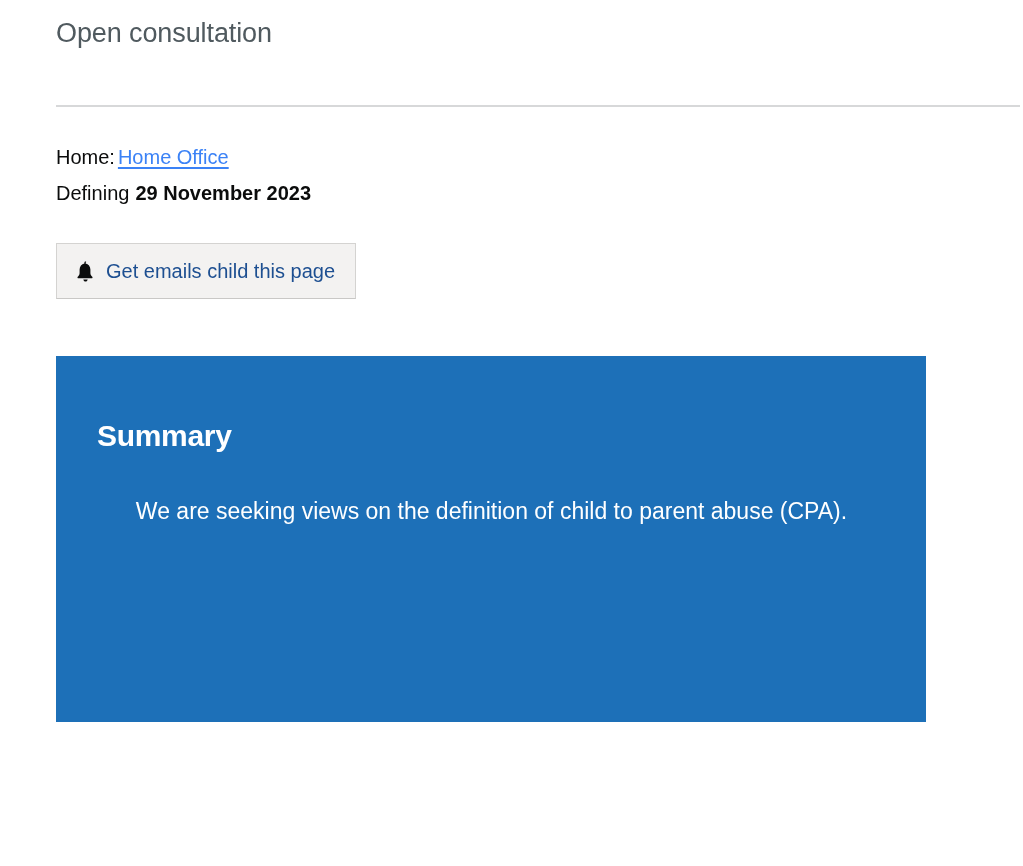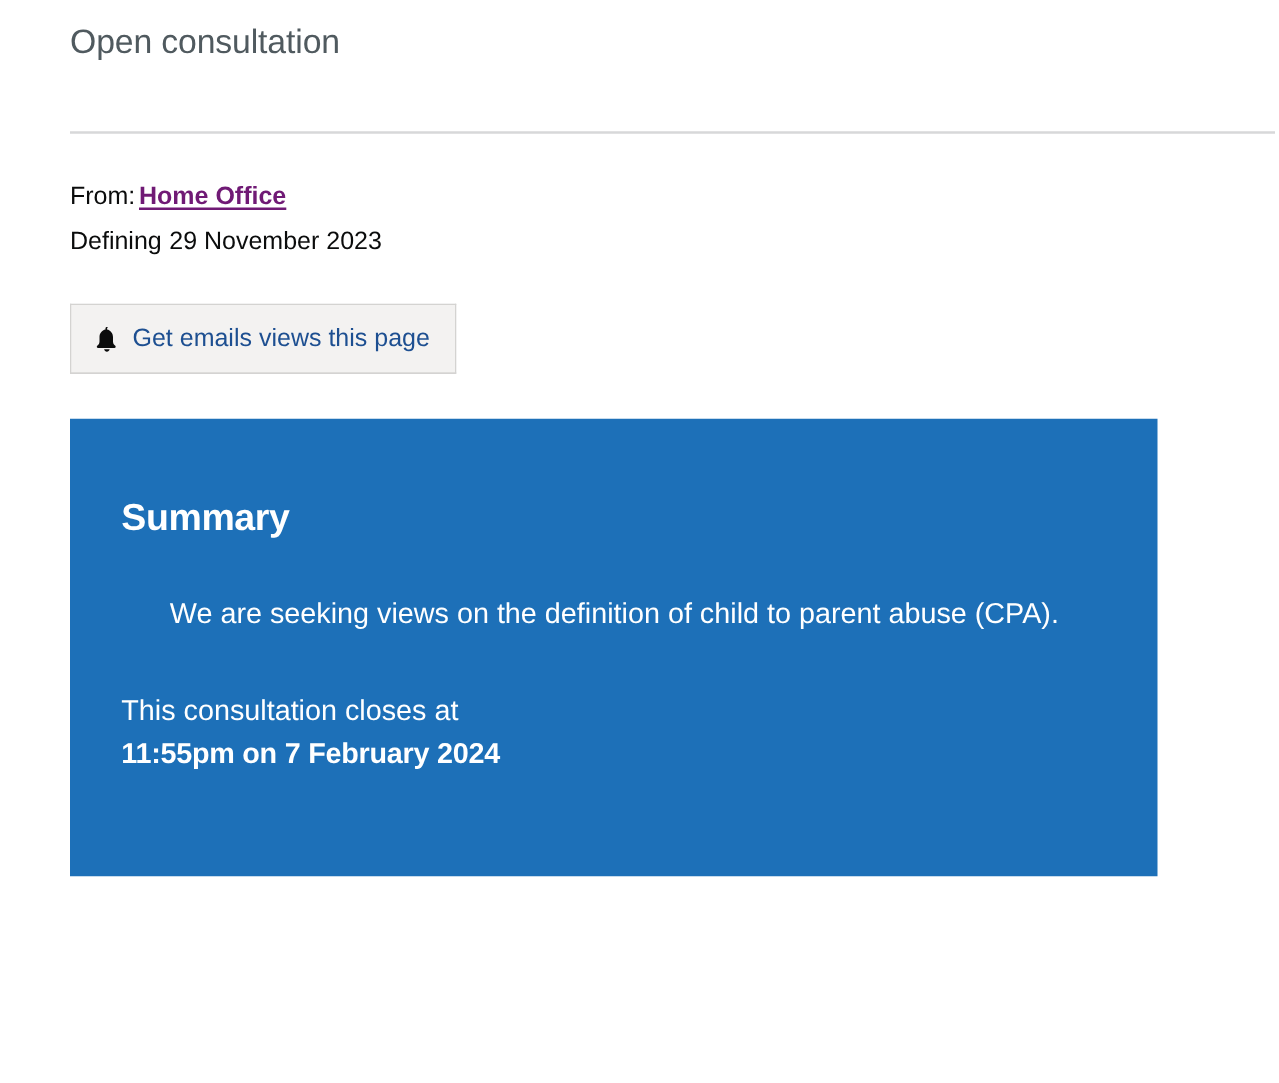--- a/index.html
+++ b/index.html
@@ -65,30 +65,30 @@
   .meta-row {
     font-size: 20px;
     line-height: 1.45;
     color: #0b0c0c;
     margin: 0 0 7px 0;
   }
   .meta-label {
     font-weight: 400;
   }
   .meta-link {
-    color: #701a75;
-    font-weight: 700;
+    color: #3b82f6;
+    font-weight: 400;
     text-decoration: underline;
     text-underline-offset: 2.5px;
     text-decoration-thickness: 1.5px;
     cursor: pointer;
     margin-left: 3px;
   }
   .meta-value {
-    font-weight: 400;
+    font-weight: 700;
     margin-left: 6px;
     margin-top: 28px;
   }
 
   
   .email-button {
     display: inline-flex;
     align-items: center;
     gap: 11px;
     box-sizing: border-box;
@@ -110,21 +110,21 @@
   .email-button-label {
     font-size: 20px;
     line-height: 1;
     color: #1d4f91;
     font-weight: 400;
     white-space: nowrap;
   }
 
   
   .summary-panel {
-    margin-top: 36px;
+    margin-top: 57px;
     width: 870px;
     height: 366px;
     box-sizing: border-box;
     background: #1d70b8;
     color: #ffffff;
     padding: 63px 40px 0 41px;
     overflow: hidden;
   }
   .summary-heading {
     font-size: 30px;
@@ -164,38 +164,34 @@
   <div class="content-wrap">
 
     <div class="title-block">
       <p class="context-label">Open consultation</p>
     </div>
 
     <hr class="divider">
 
     <div class="meta">
       <p class="meta-row">
-        <span class="meta-label">From:</span><a class="meta-link">Home Office</a>
+        <span class="meta-label">Home:</span><a class="meta-link">Home Office</a>
       </p>
       <p class="meta-row">
         <span class="meta-label">Defining</span><span class="meta-value">29 November 2023</span>
       </p>
     </div>
 
     <button class="email-button">
       <svg class="bell-icon" viewBox="0 0 19 21" aria-hidden="true">
         <path fill="#0b0c0c" d="M9.5 0.6c-0.62 0-1.12 0.5-1.12 1.12v0.78C5.6 3.05 3.6 5.55 3.6 8.5v3.6c0 1.2-0.5 2.3-1.35 3.1l-0.5 0.47c-0.3 0.28-0.4 0.7-0.24 1.07 0.16 0.38 0.52 0.62 0.93 0.62h13.12c0.41 0 0.77-0.24 0.93-0.62 0.16-0.37 0.06-0.79-0.24-1.07l-0.5-0.47c-0.85-0.8-1.35-1.9-1.35-3.1V8.5c0-2.95-2-5.45-4.78-6V1.72C10.62 1.1 10.12 0.6 9.5 0.6z"></path>
         <path fill="#0b0c0c" d="M7.3 18.4c0.2 1.2 1.18 2.05 2.2 2.05s2-0.85 2.2-2.05H7.3z"></path>
       </svg>
-      <span class="email-button-label">Get emails views this page</span>
+      <span class="email-button-label">Get emails child this page</span>
     </button>
 
     <div class="summary-panel">
       <h2 class="summary-heading">Summary</h2>
       <p class="summary-para">We are seeking views on the definition of child to parent abuse (CPA).</p>
-      <div class="summary-closing">
-        <p class="summary-closing-line">This consultation closes at</p>
-        <p class="summary-closing-date">11:55pm on 7 February 2024</p>
-      </div>
     </div>
 
   </div>
 </div>
 
 </body></html>

